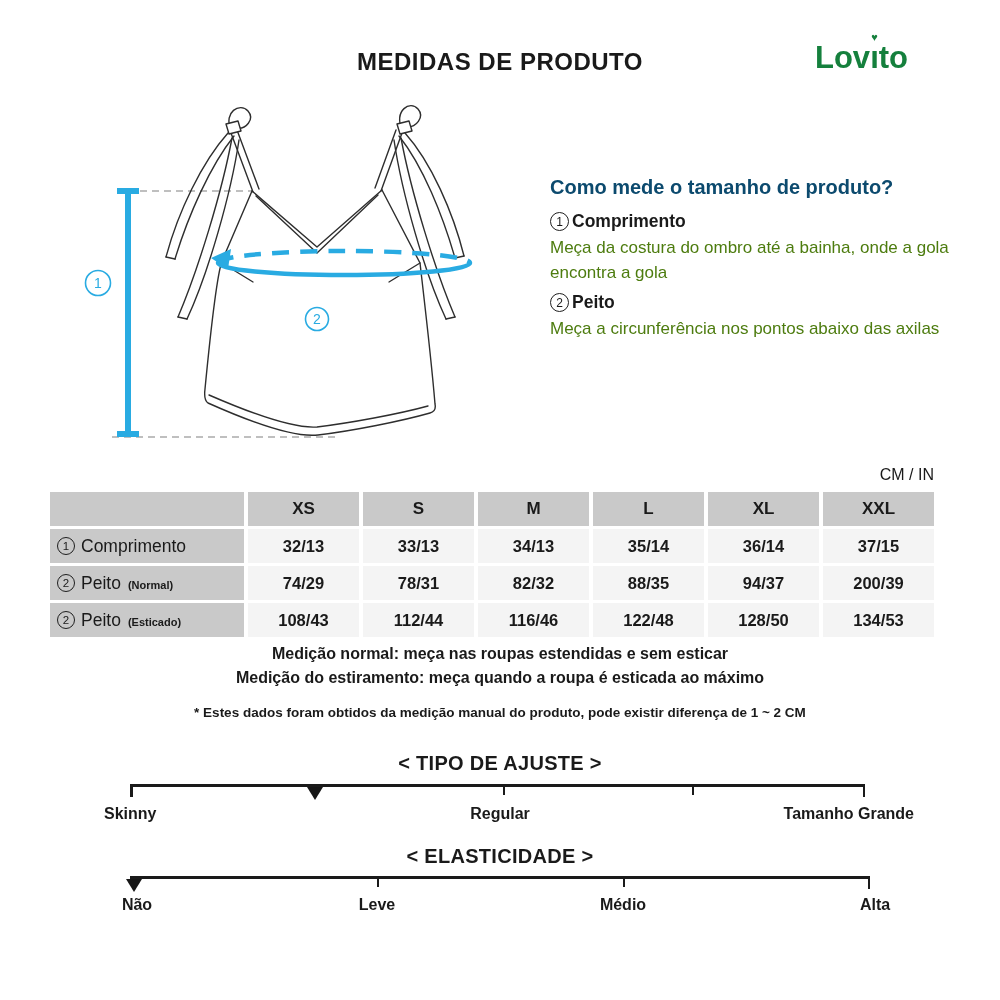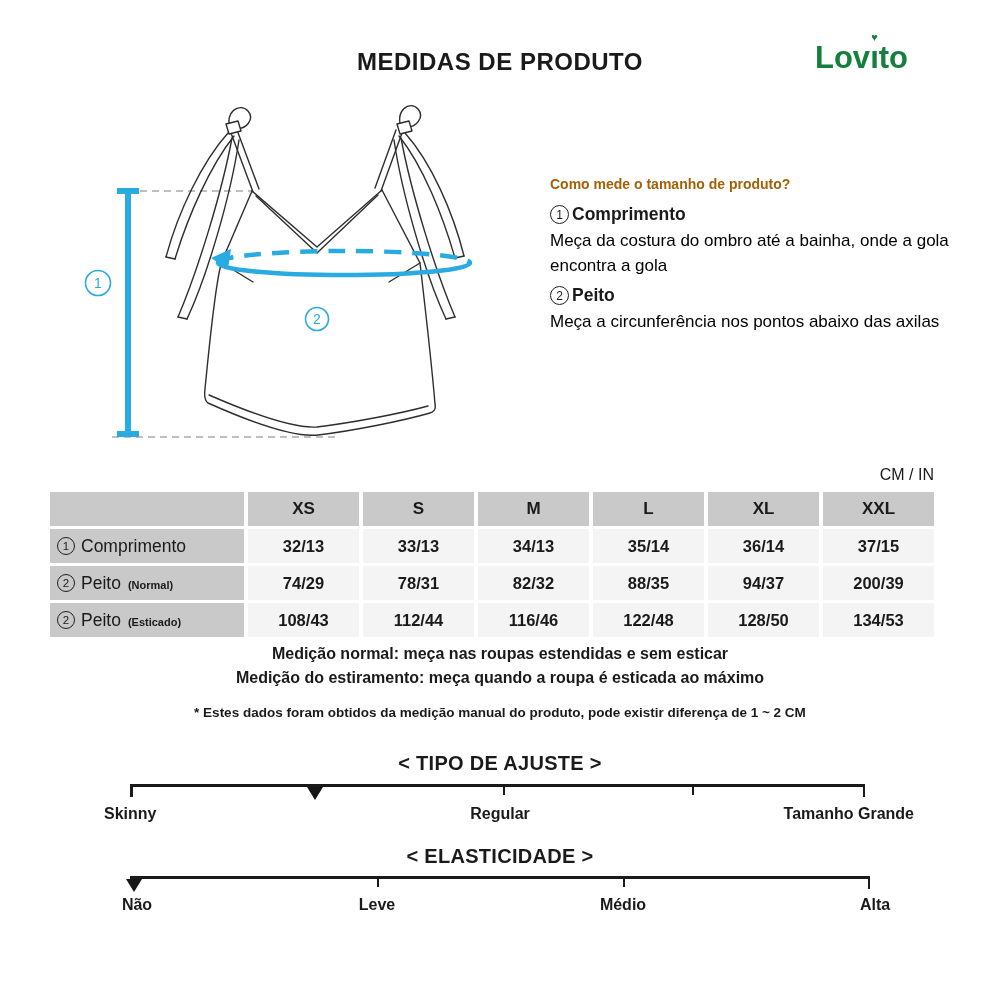--- a/index.html
+++ b/index.html
@@ -10,24 +10,24 @@
   .abs{position:absolute;}
 
   
   .page-title{left:0;right:0;top:48px;text-align:center;font-size:24px;font-weight:800;letter-spacing:.5px;}
   .brand{left:815px;top:40px;font-size:31px;font-weight:800;color:#15803d;display:flex;align-items:baseline;}
   .brand .idot{position:relative;}
   .brand .heart{position:absolute;left:50%;transform:translateX(-50%);top:-8px;font-size:11px;line-height:10px;}
 
   
   .guide{left:550px;top:176px;width:420px;}
-  .guide h2{margin:0 0 12px 0;font-size:14px;font-weight:800;color:#a16207;}
+  .guide h2{margin:0 0 12px 0;font-size:20px;font-weight:800;color:#0c4a6e;}
   .g-item{display:flex;align-items:center;gap:3px;margin-top:7px;margin-bottom:3px;}
   .g-name{font-size:17.5px;font-weight:800;}
-  .g-desc{font-size:17px;line-height:25px;color:#000000;}
+  .g-desc{font-size:17px;line-height:25px;color:#4d7c0f;}
   .circ{display:inline-flex;align-items:center;justify-content:center;border:1.3px solid #1f1f1f;
         border-radius:50%;width:19px;height:19px;font-size:12px;font-weight:400;flex:0 0 auto;box-sizing:border-box;}
 
   
   .unit{right:66px;top:466px;font-size:16px;font-weight:400;}
   .size-table{left:50px;top:492px;width:884px;display:grid;grid-template-columns:194px repeat(6,1fr);gap:3px 4px;}
   .th,.td,.rowlabel{height:34px;display:flex;align-items:center;justify-content:center;}
   .th{background:#c9c9c9;font-weight:800;font-size:17px;}
   .rowlabel{background:#c9c9c9;justify-content:flex-start;padding-left:7px;font-size:17.5px;gap:6px;}
   .rowlabel .circ{width:18px;height:18px;font-size:11.5px;}

